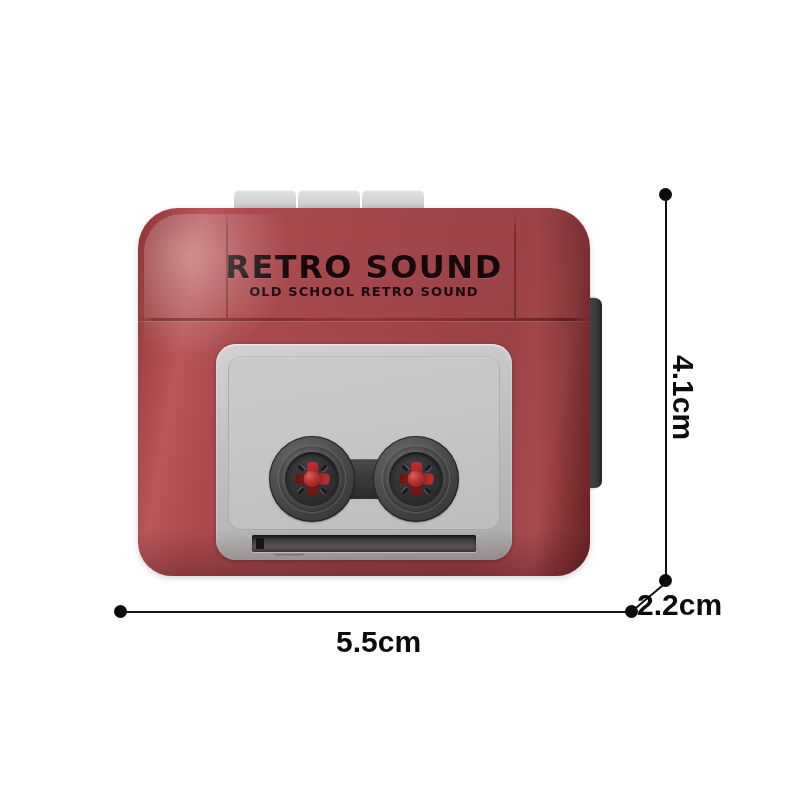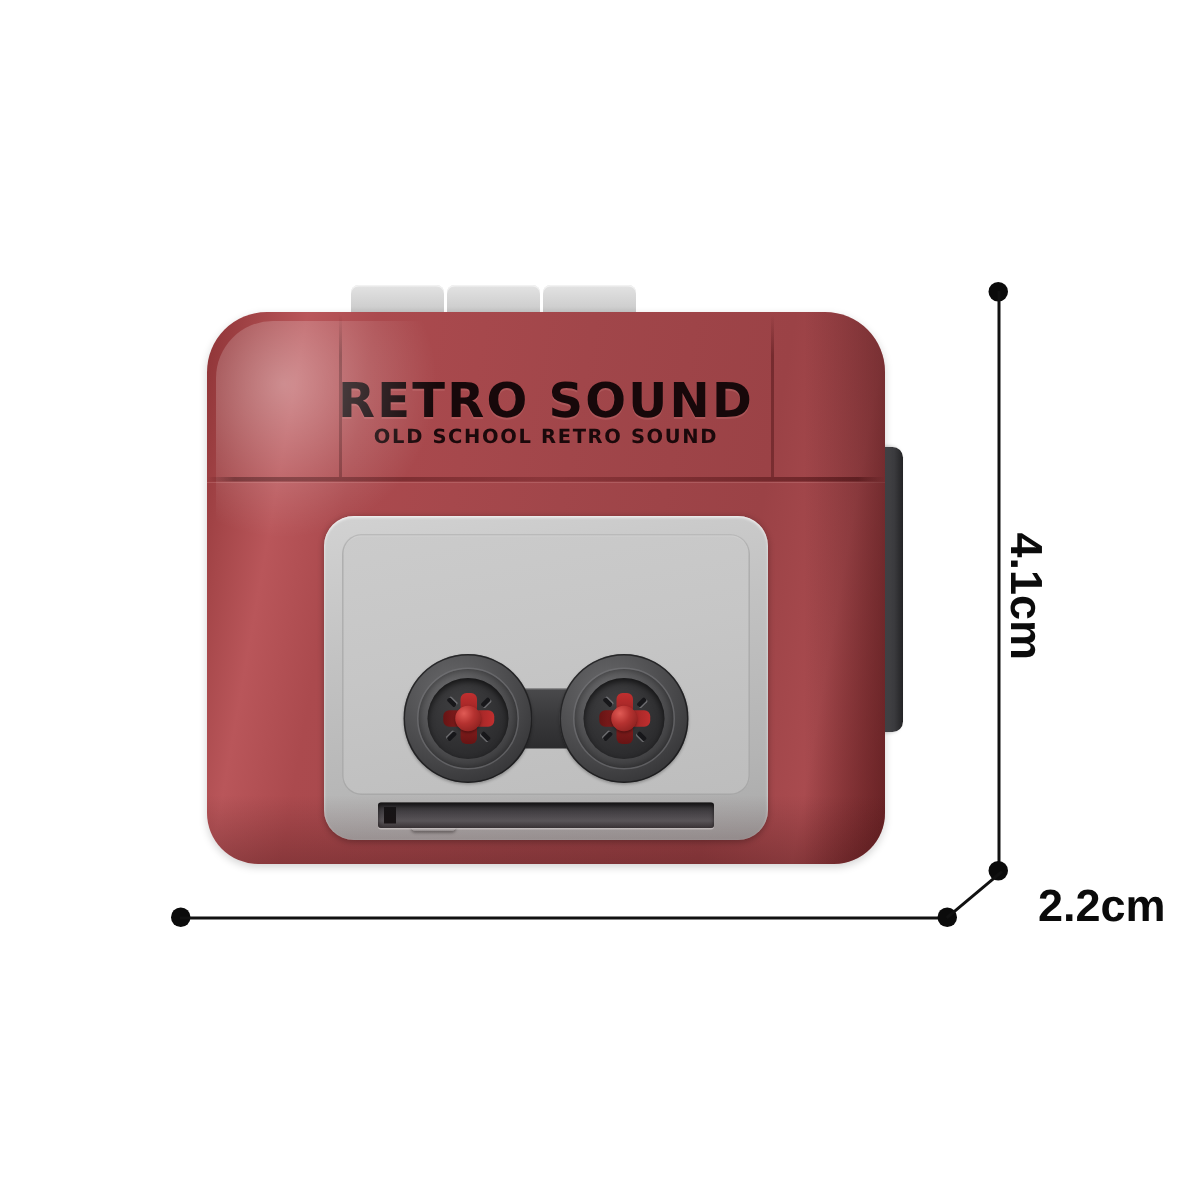--- a/index.html
+++ b/index.html
@@ -419,19 +419,20 @@
   </div>
 
   <div class="dot" style="left:659px; top:188px;"></div>
   <div class="dim-line" style="left:665px; top:194px; width:1.6px; height:386px;"></div>
   <div class="dot" style="left:659px; top:574px;"></div>
   <div class="dim-label" id="label-height" style="left:700px; top:355px;">4.1cm</div>
 
   <div class="dot" style="left:114px; top:605px;"></div>
   <div class="dim-line" style="left:120px; top:611px; width:511px; height:1.6px;"></div>
   <div class="dot" style="left:625px; top:605px;"></div>
+  <div class="dim-label" style="left:336px; top:625px;">5.5cm</div>
 
   <div class="dim-line" style="left:631px; top:611px; width:48px; height:1.6px;
               transform-origin: left center;
               transform: rotate(-40deg);"></div>
-  <div class="dim-label" style="left:692px; top:588px;">2.2cm</div>
+  <div class="dim-label" style="left:637px; top:588px;">2.2cm</div>
 
 </div>
 
 </body></html>

